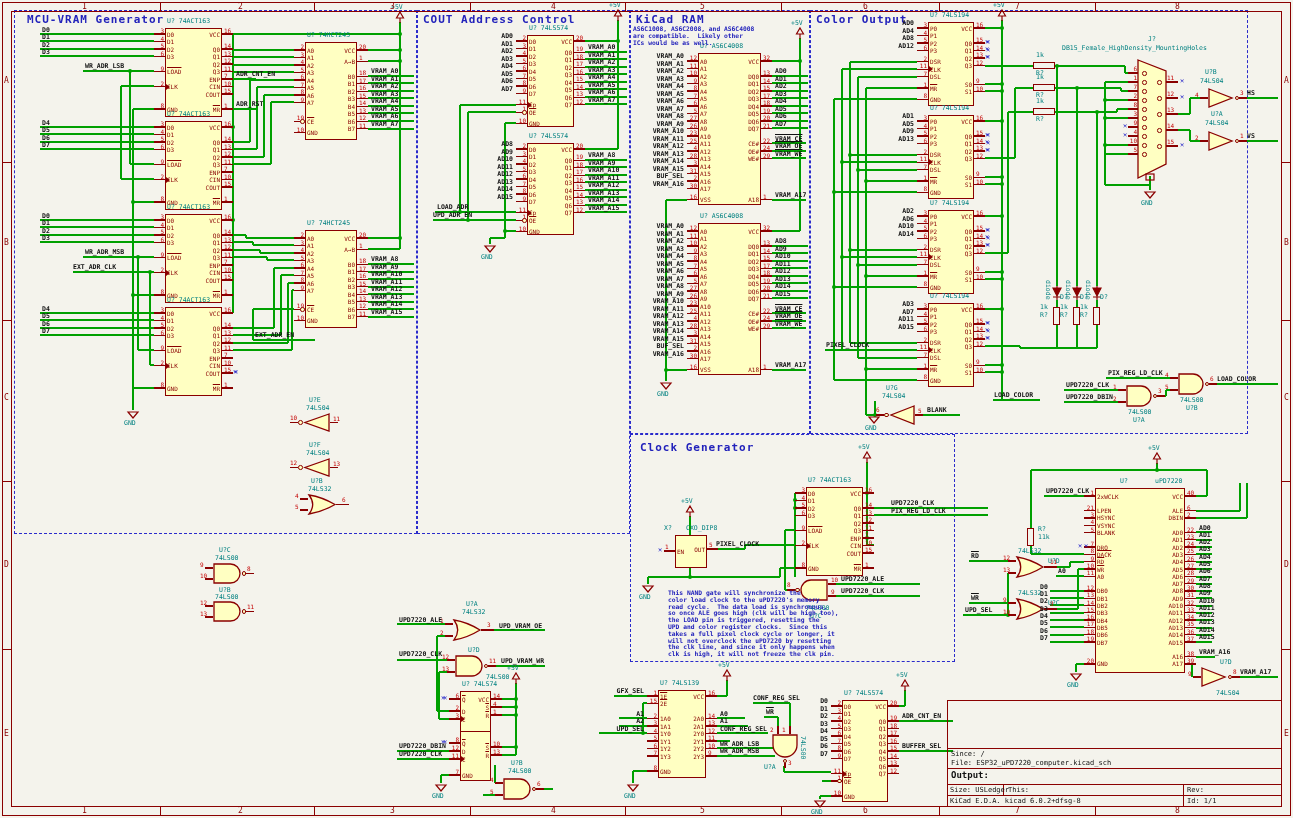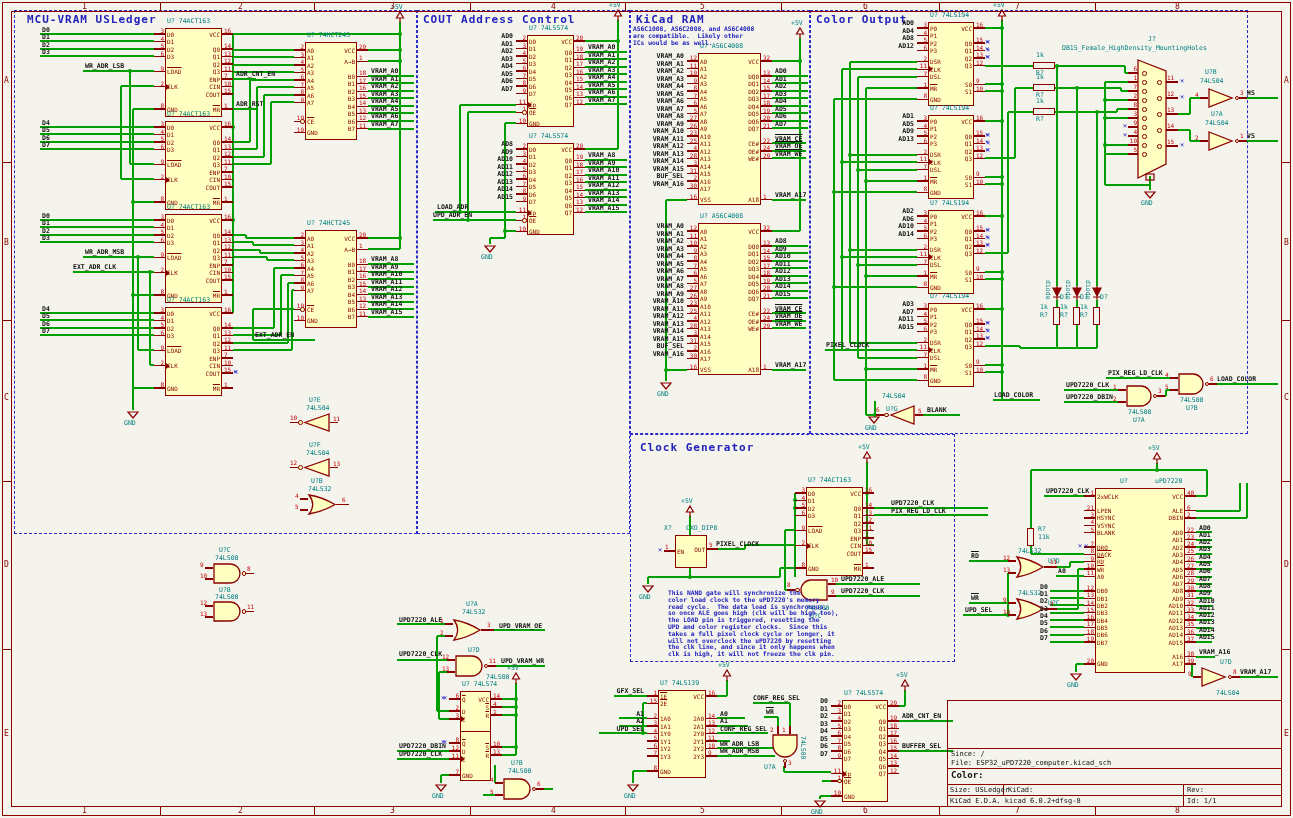--- a/index.html
+++ b/index.html
@@ -23,21 +23,21 @@
   .frame-txt{position:absolute;color:#8A0000;font-size:8px;line-height:8px;}
   .tb-txt{position:absolute;color:#111;font-size:7px;line-height:8px;white-space:nowrap;}
   .clkmark{position:absolute;width:0;height:0;border-top:3px solid transparent;border-bottom:3px solid transparent;}
   svg{position:absolute;overflow:visible;}
 </style>
 </head>
 <body>
 
 <div id="sheet">
     <div class="sect" style="left: 14px; top: 10px; width: 403px; height: 524px;"></div>
-    <div class="sectitle" style="left: 27px; top: 13px;">MCU-VRAM USLedger</div>
+    <div class="sectitle" style="left: 27px; top: 13px;">MCU-VRAM Generator</div>
     <div class="sect" style="left: 417px; top: 10px; width: 213px; height: 524px;"></div>
     <div class="sectitle" style="left: 423px; top: 13px;">COUT Address Control</div>
     <div class="sect" style="left: 630px; top: 10px; width: 180px; height: 424px;"></div>
     <div class="sectitle" style="left: 636px; top: 13px;">KiCad RAM</div>
     <div class="sect" style="left: 810px; top: 10px; width: 438px; height: 424px;"></div>
     <div class="sectitle" style="left: 816px; top: 13px;">Color Output</div>
     <div class="sect" style="left: 630px; top: 434px; width: 325px; height: 228px;"></div>
     <div class="sectitle" style="left: 640px; top: 441px;">Clock Generator</div>
     <div class="wire" style="left: 40px; top: 33.25px; width: 114px; height: 1.5px;"></div>
     <div class="wire" style="left: 40px; top: 40.25px; width: 114px; height: 1.5px;"></div>
@@ -1934,21 +1934,21 @@
     <div class="ref" style="left: 511px; top: 760px;">U?B</div>
     <div class="ref" style="left: 508px; top: 768px;">74LS00</div>
     <svg width="28" height="22" style="left: 889px; top: 405px;">
       <path d="M1 1 L24 10 L1 19 Z" fill="#FFFFC2" stroke="#8A0000" stroke-width="1.3" transform="translate(26,0) scale(-1,1)"></path>
     </svg>
     <div class="stub" style="left: 915px; top: 414.35px; width: 8px; height: 1.3px;"></div>
     <div class="pn" style="left: 918px; top: 407px;">5</div>
     <div class="bub" style="left: 884px; top: 412.8px;"></div>
     <div class="stub" style="left: 876px; top: 414.35px; width: 8px; height: 1.3px;"></div>
     <div class="pn" style="left: 876px; top: 406px;">6</div>
-    <div class="ref" style="left: 886px; top: 406px;">U?G</div>
+    <div class="ref" style="left: 886px; top: 385px;">U?G</div>
     <div class="ref" style="left: 882px; top: 393px;">74LS04</div>
     <svg width="28" height="24" style="left: 1126px; top: 385px;">
       <path d="M1 1 H15 A10 10 0 0 1 15 21 H1 Z" fill="#FFFFC2" stroke="#8A0000" stroke-width="1.3"></path>
     </svg>
     <div class="stub" style="left: 1118px; top: 389.35px; width: 8px; height: 1.3px;"></div>
     <div class="pn" style="left: 1113px; top: 383px;">1</div>
     <div class="stub" style="left: 1118px; top: 401.35px; width: 8px; height: 1.3px;"></div>
     <div class="pn" style="left: 1113px; top: 395px;">2</div>
     <div class="bub" style="left: 1152.5px; top: 393.8px;"></div>
     <div class="stub" style="left: 1157px; top: 395.35px; width: 8px; height: 1.3px;"></div>
@@ -2371,19 +2371,19 @@
     <div class="frame-line" style="left: 947px; top: 700px; width: 334px; height: 1px;"></div>
     <div class="frame-line" style="left: 947px; top: 700px; width: 1px; height: 106px;"></div>
     <div class="frame-line" style="left: 947px; top: 748px; width: 334px; height: 1px;"></div>
     <div class="frame-line" style="left: 947px; top: 768px; width: 334px; height: 1px;"></div>
     <div class="frame-line" style="left: 947px; top: 784px; width: 334px; height: 1px;"></div>
     <div class="frame-line" style="left: 947px; top: 795px; width: 334px; height: 1px;"></div>
     <div class="frame-line" style="left: 1003px; top: 784px; width: 1px; height: 11px;"></div>
     <div class="frame-line" style="left: 1183px; top: 784px; width: 1px; height: 22px;"></div>
     <div class="tb-txt" style="left: 951px; top: 750px;">Since: /</div>
     <div class="tb-txt" style="left: 951px; top: 759px;">File: ESP32_uPD7220_computer.kicad_sch</div>
-    <div class="tb-txt" style="left: 951px; top: 771px; font-weight: bold; font-size: 9px;">Color:</div>
+    <div class="tb-txt" style="left: 951px; top: 771px; font-weight: bold; font-size: 9px;">Output:</div>
     <div class="tb-txt" style="left: 950px; top: 786px;">Size: USLedger</div>
-    <div class="tb-txt" style="left: 1008px; top: 786px;">KiCad:</div>
+    <div class="tb-txt" style="left: 1008px; top: 786px;">This:</div>
     <div class="tb-txt" style="left: 1187px; top: 786px;">Rev:</div>
     <div class="tb-txt" style="left: 950px; top: 797px;">KiCad E.D.A.  kicad 6.0.2+dfsg-8</div>
     <div class="tb-txt" style="left: 1187px; top: 797px;">Id: 1/1</div>
   </div>
 
 </body></html>

